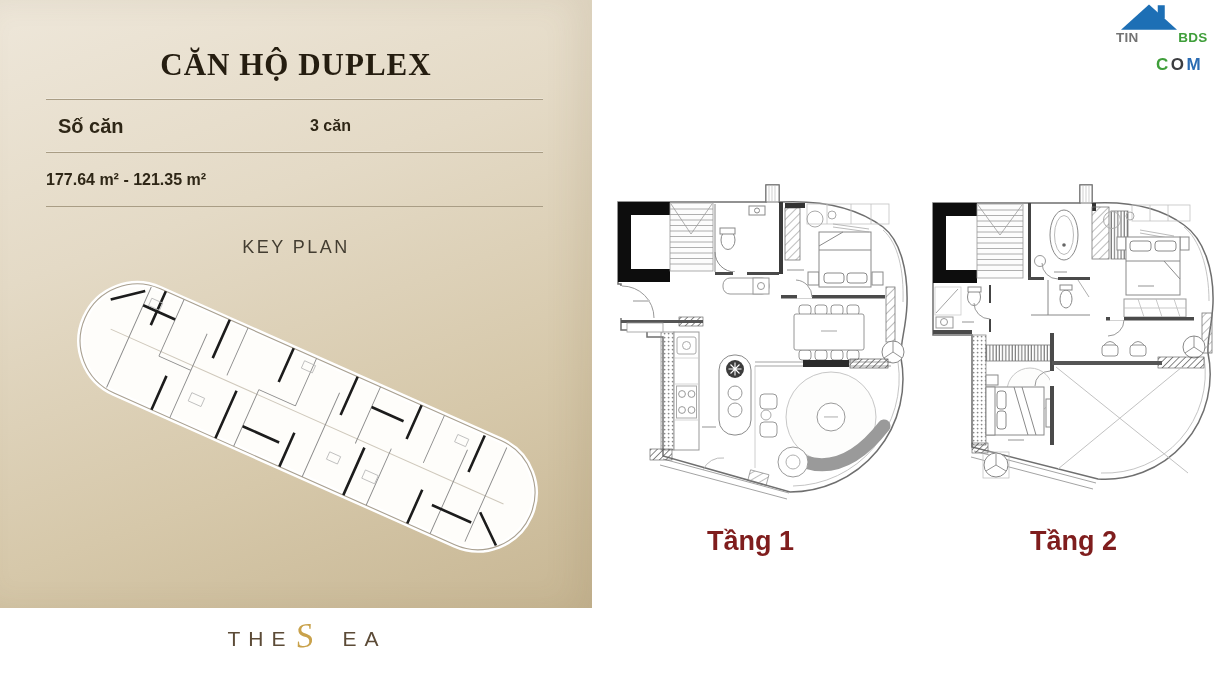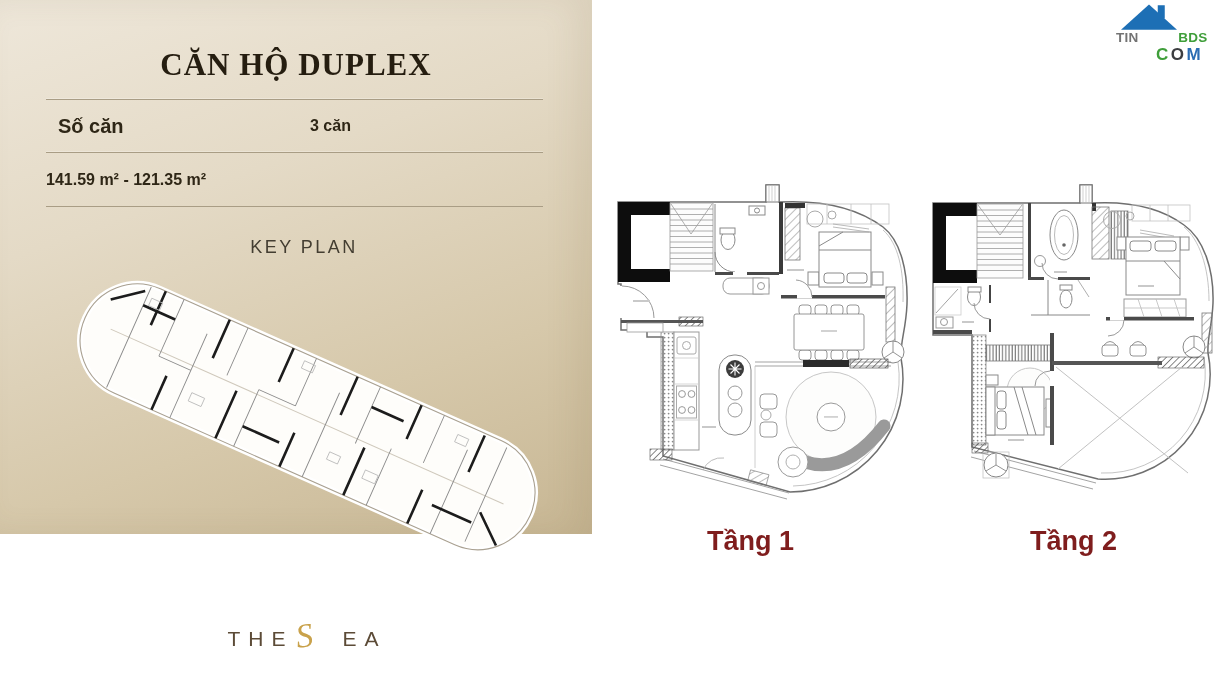--- a/index.html
+++ b/index.html
@@ -1,44 +1,44 @@
 <!DOCTYPE html>
 <html><head>
 <meta charset="utf-8">
 <style>
   html,body{margin:0;padding:0;background:#ffffff;}
   .stage{position:relative;width:1226px;height:680px;overflow:hidden;background:#ffffff;
          font-family:"Liberation Sans",sans-serif;}
   
-  .left-panel{position:absolute;left:0;top:0;width:592px;height:534px;
+  .left-panel{position:absolute;left:0;top:0;width:592px;height:608px;
     background:linear-gradient(160deg,#eee7da 0%,#e4dac6 35%,#d6c8aa 70%,#c7b693 100%);
     box-shadow:inset -18px 0 30px rgba(120,100,60,.10);}
   .panel-title{position:absolute;top:26px;left:0;width:592px;text-align:center;
     font-family:"Liberation Serif",serif;font-weight:bold;font-size:31px;
     letter-spacing:1px;color:#251d10;}
   .spec-table{position:absolute;left:46px;top:99px;width:497px;font-weight:bold;}
   .spec-row{display:grid;grid-template-columns:264px 1fr;align-items:center;height:52px;
     border-top:1px solid #a99d85;box-shadow:0 -1px 0 rgba(255,255,255,.25);}
   .spec-row.last{height:53px;border-bottom:1px solid #a99d85;}
   .spec-label{padding-left:12px;font-size:20px;color:#2e2616;}
   .spec-value{font-size:16px;color:#2e2616;}
   .keyplan-title{position:absolute;top:237px;left:0;width:592px;text-align:center;
-    font-size:18px;letter-spacing:2.5px;color:#433d31;padding-left:8px;}
+    font-size:18px;letter-spacing:2.5px;color:#433d31;}
   .keyplan{position:absolute;left:52px;top:262px;width:512px;height:310px;}
   .brand{position:absolute;left:0;top:626px;width:592px;display:flex;
     justify-content:center;align-items:center;gap:9px;}
   .b-txt{font-size:21px;letter-spacing:8px;color:#5c4b37;margin-left:22px;}
   .b-s{font-family:"Liberation Serif",serif;font-style:italic;font-size:34px;line-height:20px;
     color:#c9a24b;transform:rotate(-8deg);margin:0 -2px 6px -6px;
     text-shadow:0 1px 0 rgba(255,255,255,.4);}
   
   .tinbds{position:absolute;left:1116px;top:4px;width:66px;text-align:center;line-height:1;}
   .roof{display:block;margin:0 auto;width:56px;height:27px;}
   .t-row1{font-weight:bold;font-size:13.5px;letter-spacing:0.2px;margin-top:0px;}
-  .t-row2{font-weight:bold;font-size:17px;letter-spacing:2.5px;margin-top:1px;}
+  .t-row2{font-weight:bold;font-size:17px;letter-spacing:2.5px;margin-top:11px;}
   .t-gray{color:#737373;} .t-green{color:#3f9e3a;padding-left:40px;} .t-blue{color:#2b6cb3;} .t-dark{color:#3c3d40;}
   .plan{position:absolute;}
   .plan1{left:603px;top:172px;width:318px;height:348px;}
   .plan2{left:928px;top:175px;width:288px;height:345px;}
   .floor-label{position:absolute;top:526px;font-weight:bold;font-size:27px;color:#7f1d1d;text-align:right;}
   .fl1{left:707px;} .fl2{left:1030px;}
 </style>
 </head>
 <body>
 
@@ -46,21 +46,21 @@
 
   <aside class="left-panel">
     <h1 class="panel-title">CĂN HỘ DUPLEX</h1>
 
     <div class="spec-table">
       <div class="spec-row">
         <span class="spec-label">Số căn</span>
         <span class="spec-value">3 căn</span>
       </div>
       <div class="spec-row last">
-        <span class="spec-value">141.59 m² - 121.35 m²</span>
+        <span class="spec-value">177.64 m² - 121.35 m²</span>
       </div>
     </div>
 
     <div class="keyplan-title">KEY PLAN</div>
 
     <svg class="keyplan" viewBox="0 0 512 310">
       <g transform="rotate(24 256 155)">
         <rect x="12" y="98" width="487" height="114" rx="57" fill="#fefdfa" stroke="#ffffff" stroke-width="6"></rect>
         <rect x="12" y="98" width="487" height="114" rx="57" fill="none" stroke="#a9a090" stroke-width="1.1"></rect>
         <path d="M40,155 H470" stroke="#cfc8bb" stroke-width="1" fill="none"></path>

